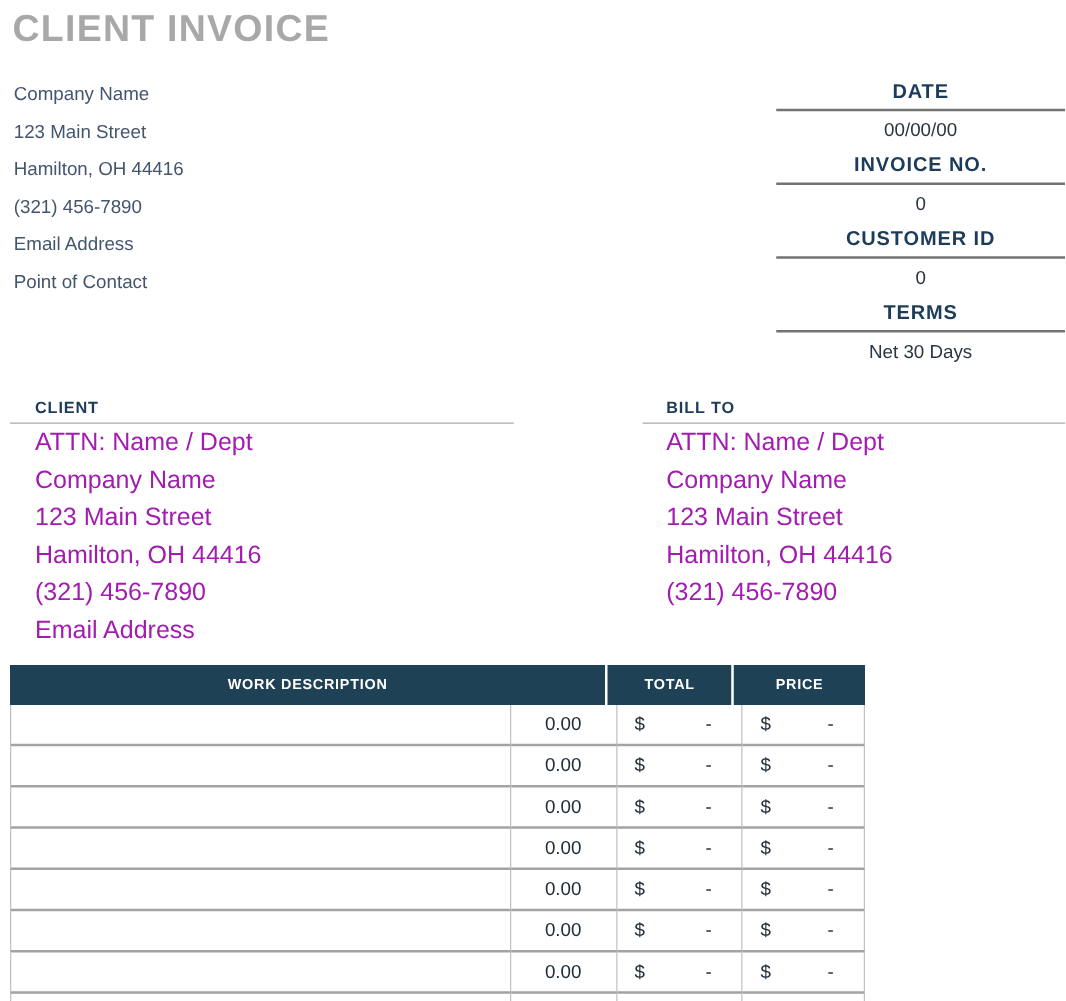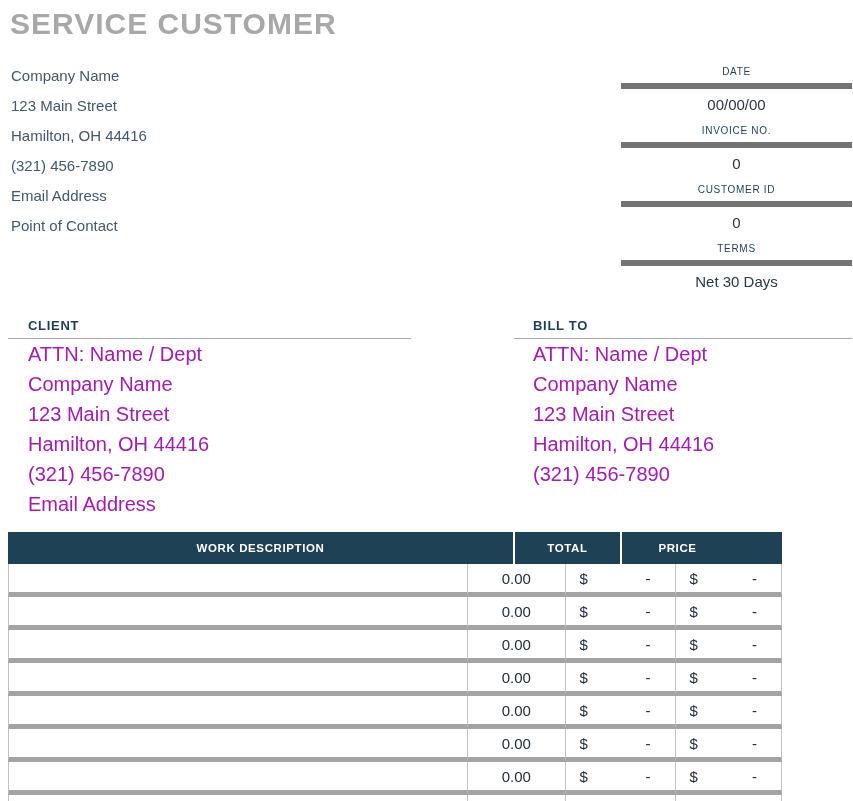--- a/index.html
+++ b/index.html
@@ -22,23 +22,23 @@
   
   .company { position: absolute; left: 11px; top: 60px; width: 340px; }
   .company .info-line {
     height: 30px; display: flex; align-items: center;
     font-size: 15px; color: #44566E;
   }
 
   
   .meta { position: absolute; left: 621px; top: 60px; width: 231px; }
   .meta-label {
-    height: 29px; border-bottom: 6px solid #737373;
+    height: 29px; border-bottom: 2px solid #737373;
     display: flex; align-items: center; justify-content: center;
-    font-size: 10px; font-weight: normal; letter-spacing: 0.7px; color: #1D3C5A;
+    font-size: 16px; font-weight: bold; letter-spacing: 0.7px; color: #1D3C5A;
   }
   .meta-value {
     height: 30px; display: flex; align-items: center; justify-content: center;
     font-size: 15px; color: #2A3642;
   }
 
   
   .party { position: absolute; top: 312px; }
   .party.client { left: 8px; width: 403px; }
   .party.billto { left: 514px; width: 338px; }
@@ -48,51 +48,51 @@
     font-size: 13px; font-weight: bold; letter-spacing: 0.7px; color: #1D3C5A;
   }
   .party.client .party-label, .party.client .info-line { padding-left: 20px; }
   .party.billto .party-label, .party.billto .info-line { padding-left: 19px; }
   .party .info-line {
     height: 30px; display: flex; align-items: center;
     font-size: 20px; color: #a21caf;
   }
 
   
-  .items-table { position: absolute; left: 8px; top: 532px; width: 774px; }
+  .items-table { position: absolute; left: 8px; top: 532px; width: 684px; }
   .thead { display: flex; height: 32px; background: #1F4155; }
   .th {
     display: flex; align-items: center; justify-content: center;
     color: #ffffff; font-size: 11.5px; font-weight: bold; letter-spacing: 0.6px;
   }
   .th + .th { border-left: 2px solid #ffffff; }
   .col-desc  { width: 505px; }
   .col-hours { width: 107px; }
   .col-unit  { width: 117px; }
   .col-total { width: 113px; }
 
   .tbody { height: 237px; overflow: hidden; }
   .trow { display: flex; height: 33px; }
-  .td { border-right: 1px solid #C2C2C2; border-bottom: 5px solid #a3a3a3; }
+  .td { border-right: 1px solid #C2C2C2; border-bottom: 2px solid #a3a3a3; }
   .td.col-desc { border-left: 1px solid #C2C2C2; }
   .td.col-hours {
     display: flex; align-items: center; justify-content: center;
     font-size: 15px; color: #222E3A;
   }
   .td.money {
     display: flex; align-items: center; justify-content: space-between;
     padding: 0 24px 0 14px; font-size: 15px; color: #222E3A;
   }
 </style>
 </head>
 <body>
 
 <main class="page">
 
-  <div class="title">SERVICE CUSTOMER</div>
+  <div class="title">CLIENT INVOICE</div>
 
   <section class="company">
 
       <div class="info-line">Company Name</div>
 
       <div class="info-line">123 Main Street</div>
 
       <div class="info-line">Hamilton, OH 44416</div>
 
       <div class="info-line">(321) 456-7890</div>

